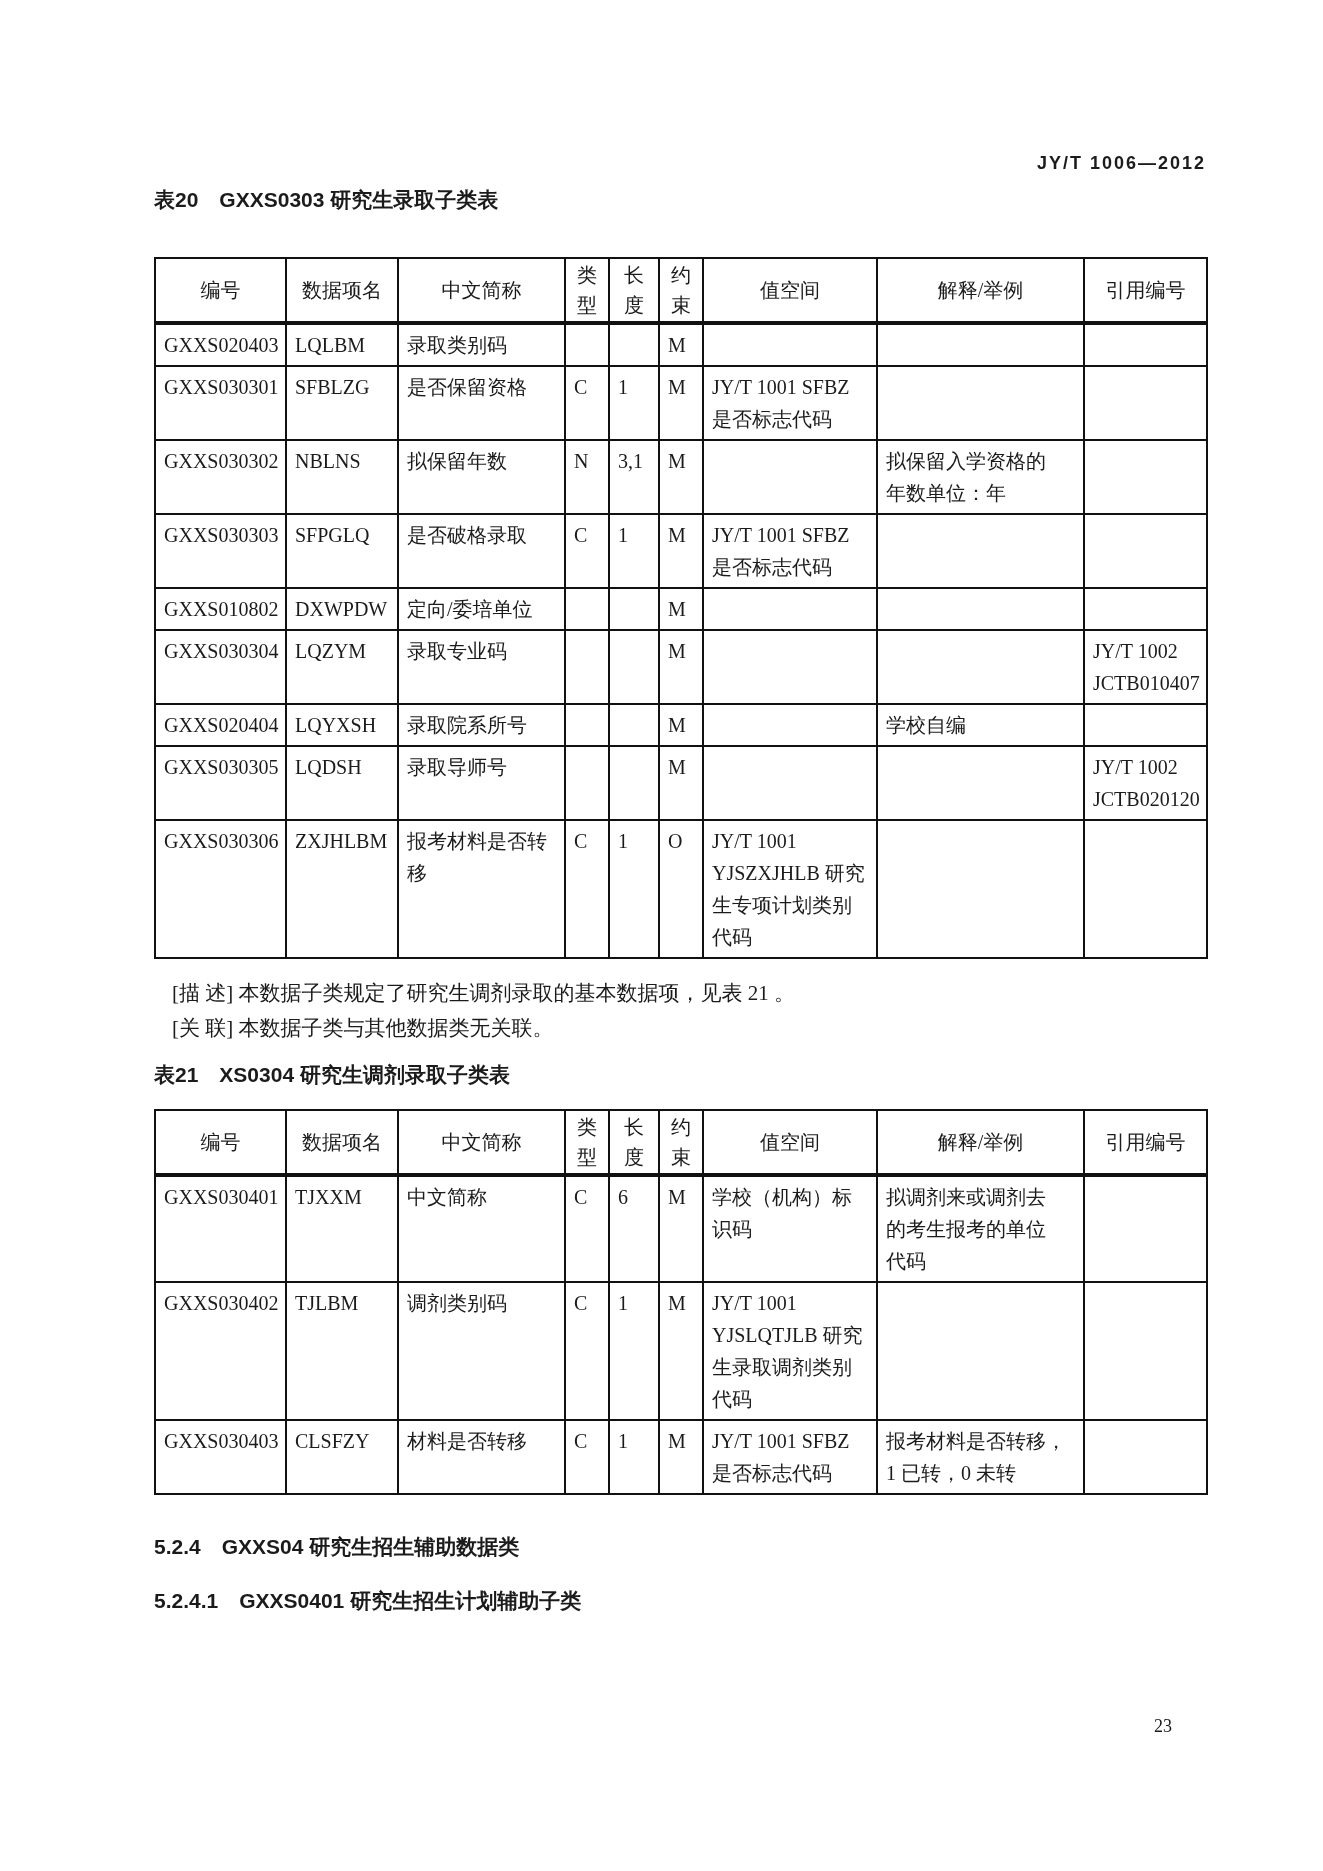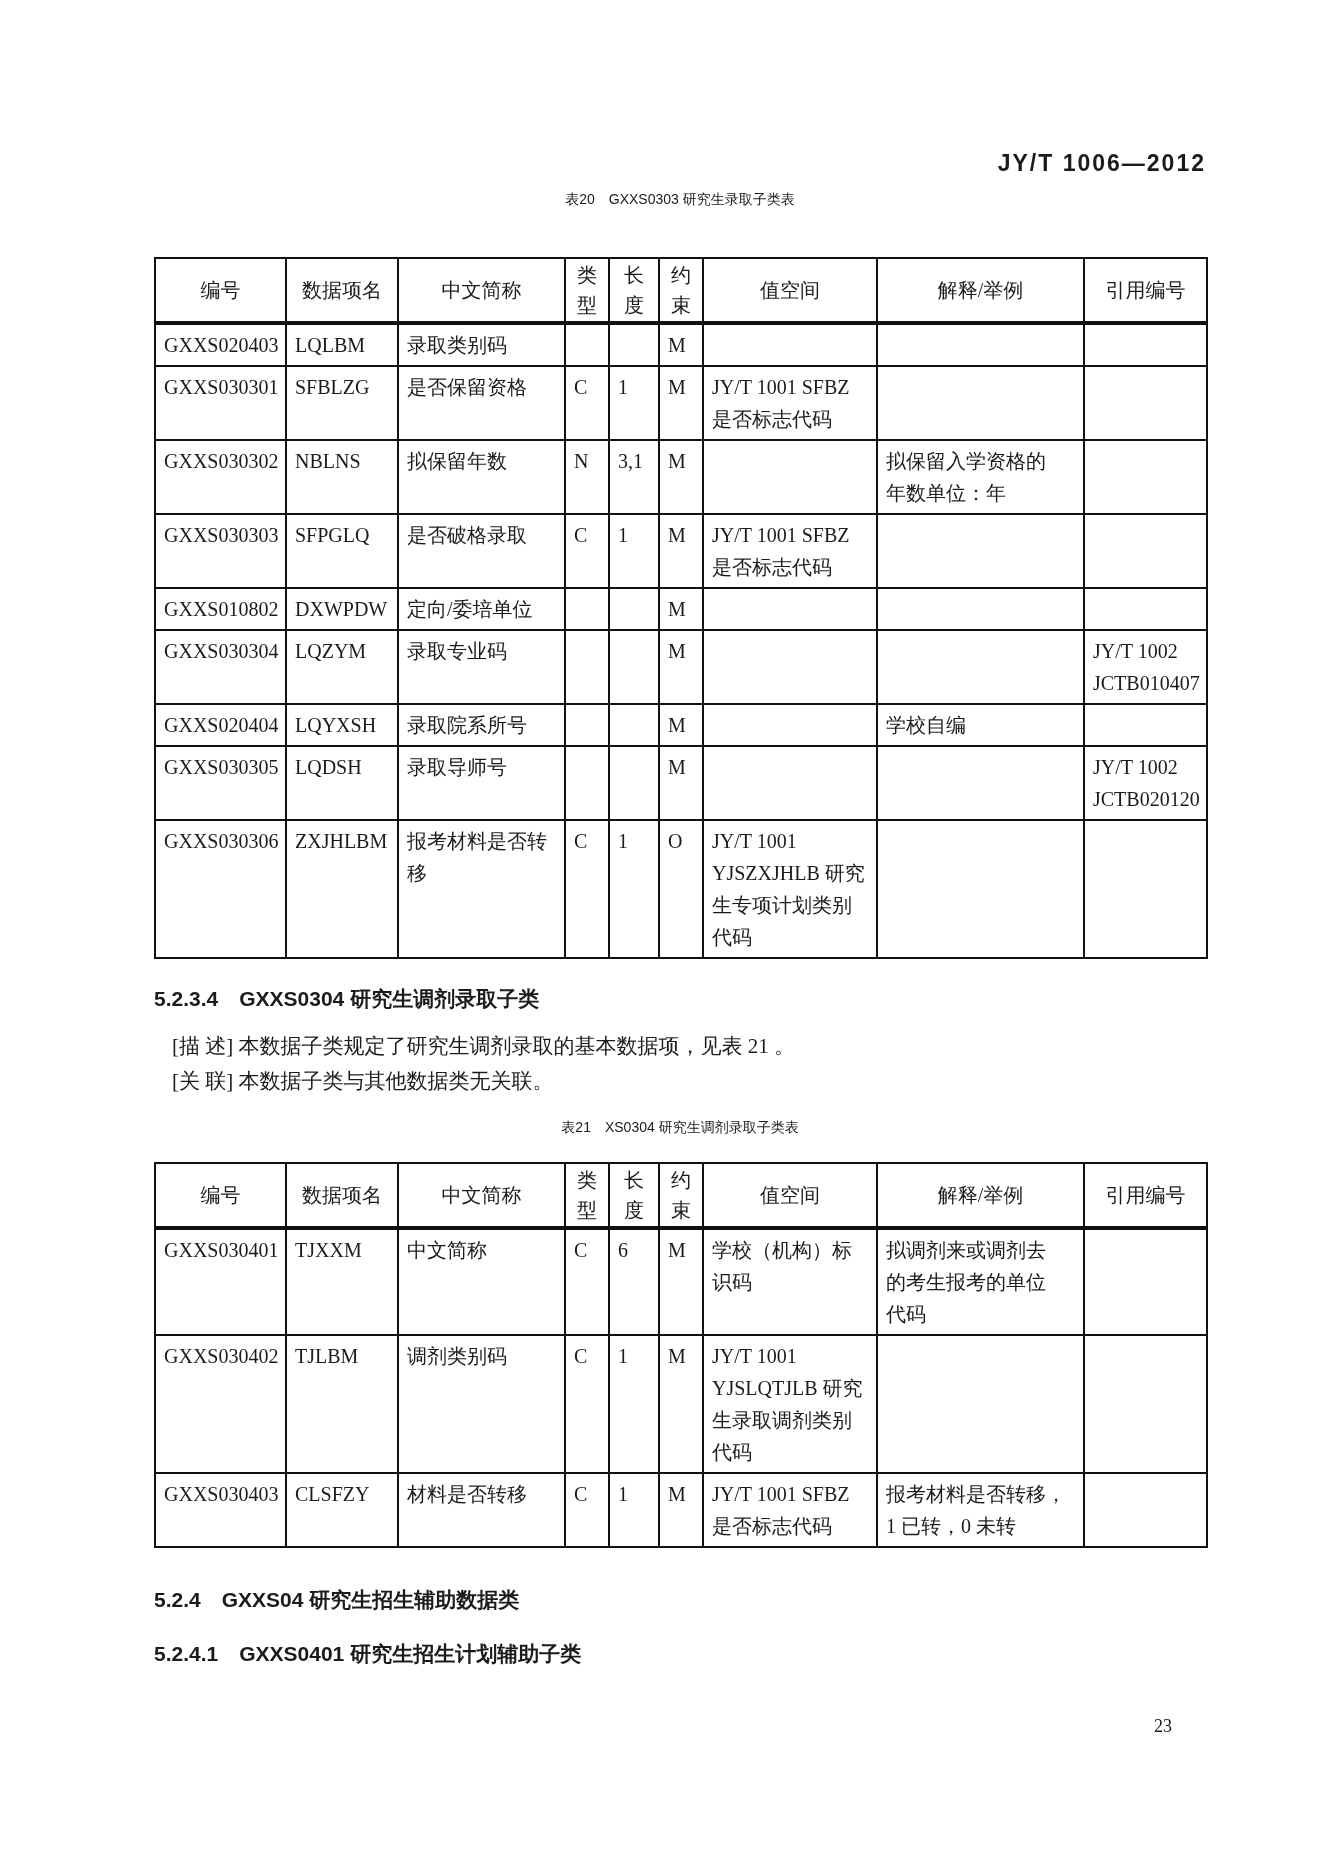--- a/index.html
+++ b/index.html
@@ -6,25 +6,25 @@
   .page {
     position:relative; width:1323px; height:1871px; margin:0 auto;
     background:#ffffff; color:#1b1b1b; overflow:hidden;
     font-family:"Liberation Serif","DejaVu Serif",serif;
   }
   .content { position:absolute; left:154px; top:0; width:1052px; }
 
   .doc-number {
     margin-top:150px; text-align:right;
     font-family:"Liberation Sans","DejaVu Sans",sans-serif;
-    font-weight:bold; font-size:23px; letter-spacing:2px; line-height:26px;
+    font-weight:bold; font-size:18px; letter-spacing:2px; line-height:26px;
   }
   .table-title {
-    text-align:center; font-family:"Liberation Sans","DejaVu Sans",sans-serif;
-    font-weight:normal; font-size:14px; line-height:27px;
+    text-align:left; font-family:"Liberation Sans","DejaVu Sans",sans-serif;
+    font-weight:bold; font-size:21px; line-height:27px;
   }
   #t20-title { margin:10px 0 44px 0; }
   #t21-title { margin:18px 0 21px 0; }
 
   .h-section {
     font-family:"Liberation Sans","DejaVu Sans",sans-serif;
     font-weight:bold; font-size:21px; line-height:27px; margin:0;
   }
   #sec5234 { margin-top:26px; }
   #sec524  { margin-top:38px; }
@@ -201,21 +201,20 @@
             <td class="c6">JY/T 1001
 YJSZXJHLB 研究
 生专项计划类别
 代码</td>
             <td class="c7"></td>
             <td class="c8"></td>
           </tr>
         </tbody>
     </table>
 
-    <h3 class="h-section" id="sec5234">5.2.3.4　GXXS0304 研究生调剂录取子类</h3>
 
     <p class="body-para" id="desc-para">[描 述] 本数据子类规定了研究生调剂录取的基本数据项，见表 21 。</p>
     <p class="body-para" id="rel-para">[关 联] 本数据子类与其他数据类无关联。</p>
 
     <div class="table-title" id="t21-title">表21　XS0304 研究生调剂录取子类表</div>
 
     <table class="data-table" data-table="table21">
       <colgroup>
         <col style="width:131px">
           <col style="width:112px">

